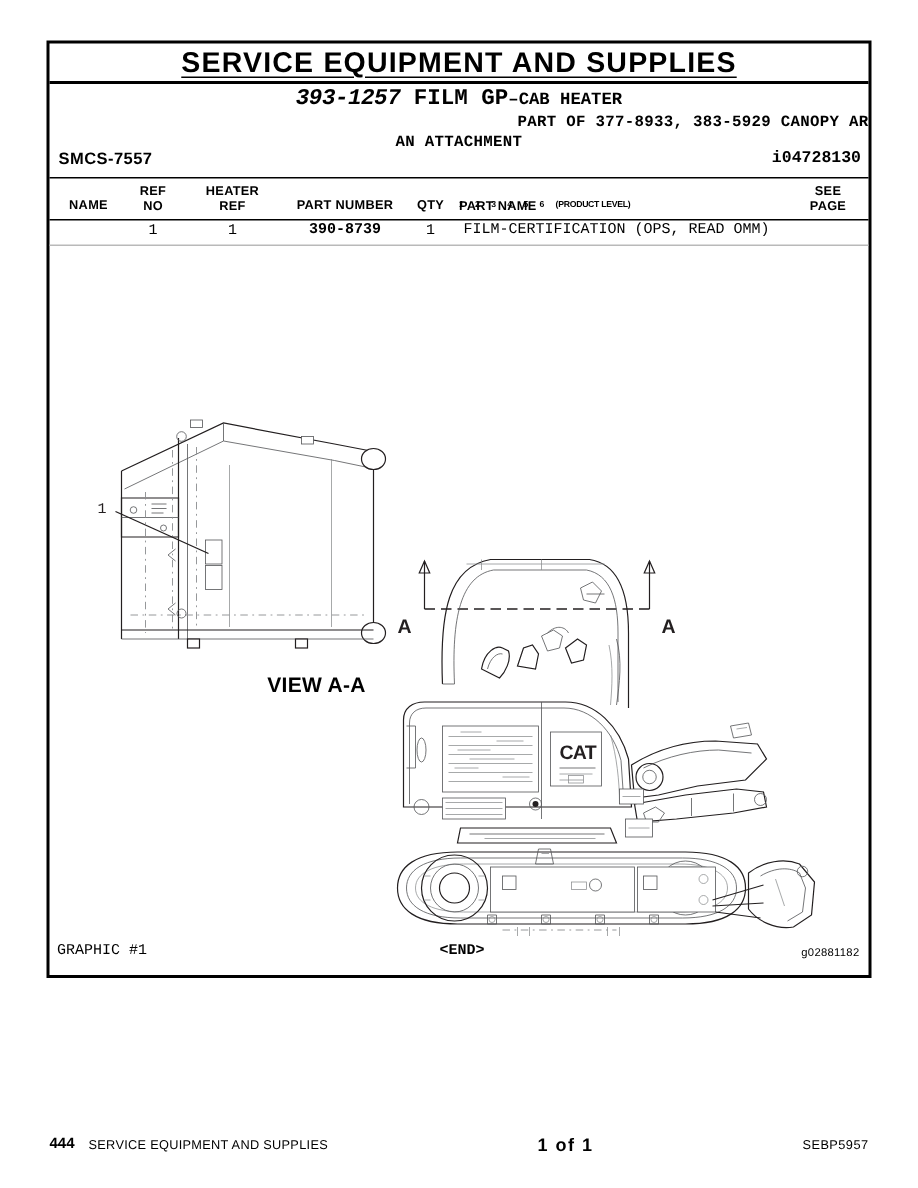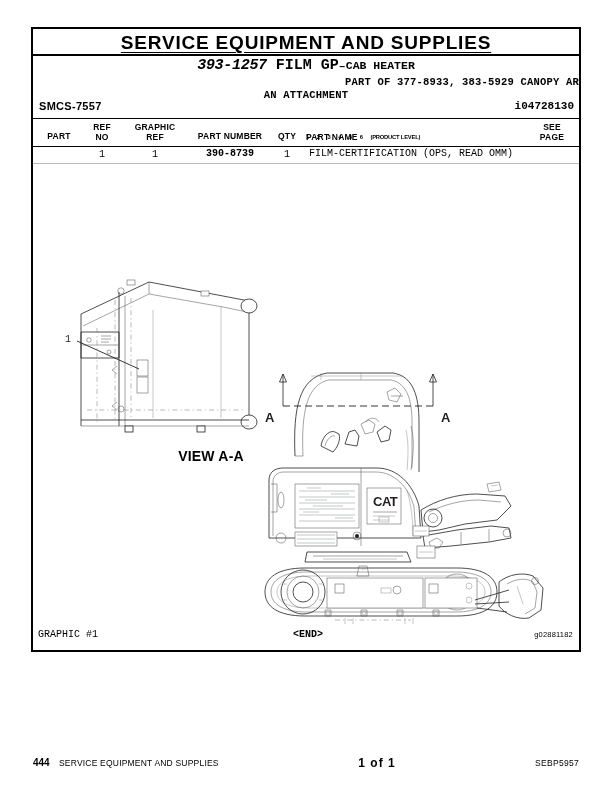--- a/index.html
+++ b/index.html
@@ -314,23 +314,23 @@
     <div id="title-sub2">AN ATTACHMENT</div>
   </div>
 
   <div id="smcs-row">
     <div id="smcs-code">SMCS-7557</div>
     <div id="doc-id">i04728130</div>
   </div>
 
   <div id="table-head-rule-top"></div>
 
-  <div class="col-head" id="ph-note">PART</div>
+  <div class="col-head" id="ph-note">NAME</div>
   <div class="col-head" id="ph-refno"><span>REF</span><br><span>NO</span></div>
-  <div class="col-head" id="ph-gref"><span>GRAPHIC</span><br><span>REF</span></div>
+  <div class="col-head" id="ph-gref"><span>HEATER</span><br><span>REF</span></div>
   <div class="col-head" id="ph-partnum">PART NUMBER</div>
   <div class="col-head" id="ph-qty">QTY</div>
   <div class="col-head" id="ph-partname">PART NAME</div>
   <div class="col-head" id="ph-seepage"><span>SEE</span><br><span>PAGE</span></div>
 
   <div id="plevel">
     <span class="d">1</span><span class="d">2</span><span class="d">3</span><span class="d">4</span><span class="d">5</span><span class="d">6</span><span class="lbl">(PRODUCT LEVEL)</span>
   </div>
 
   <div id="table-head-rule-bot"></div>

